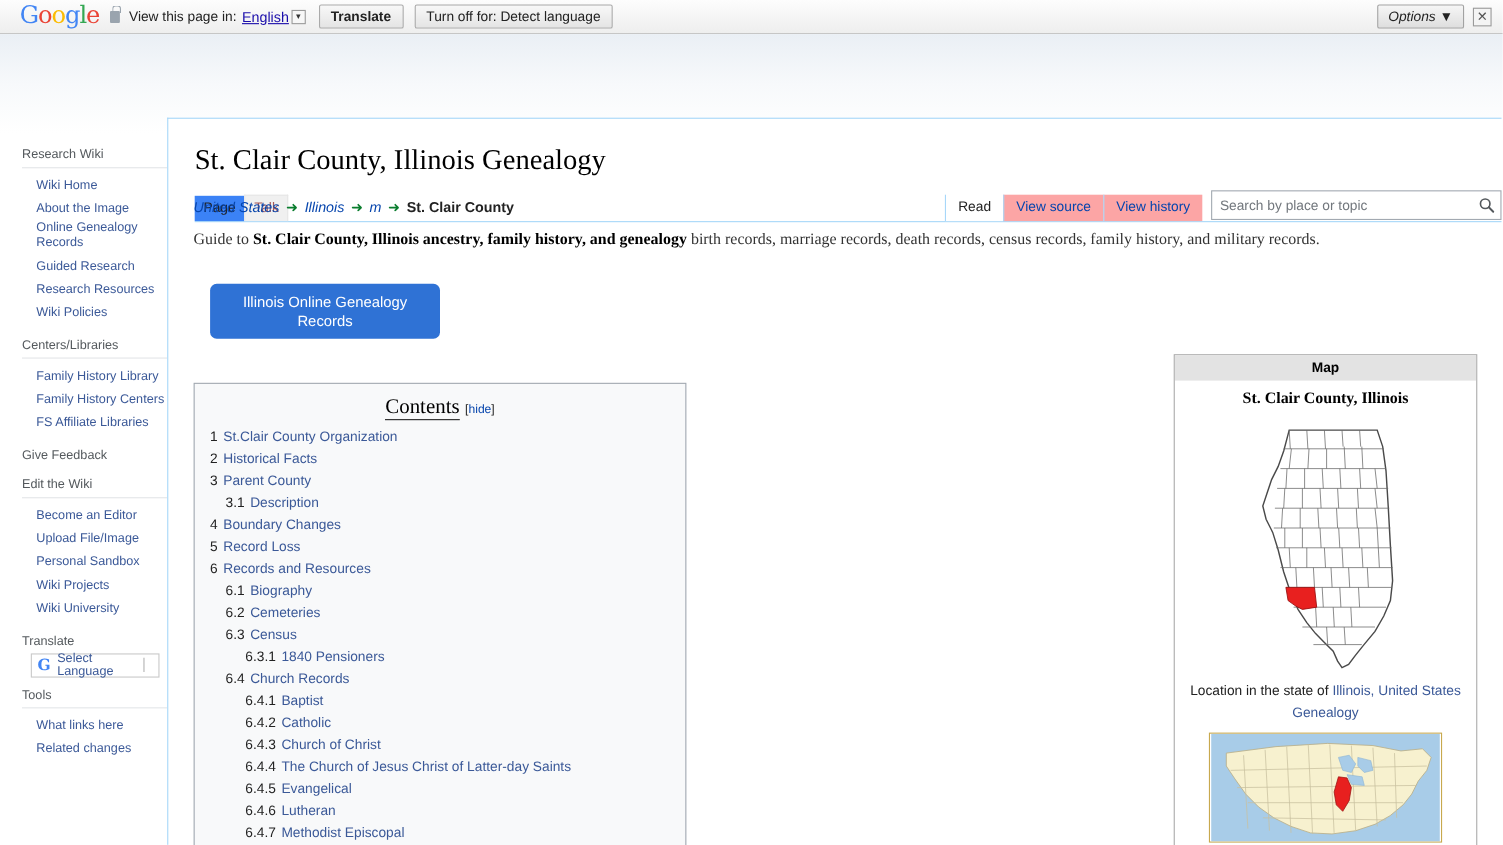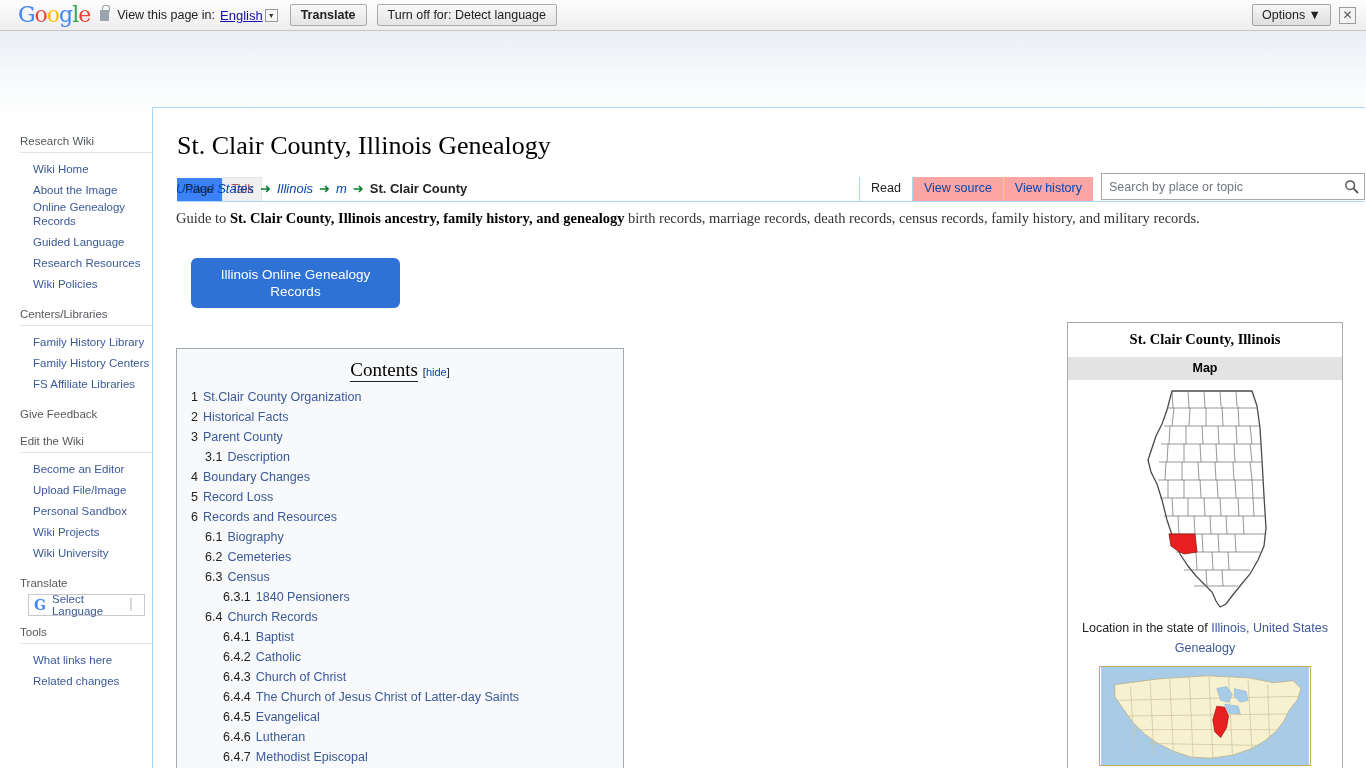--- a/index.html
+++ b/index.html
@@ -46,21 +46,21 @@
     font-family: "Liberation Sans", sans-serif;
     font-size: 12.5px; color: #222;
     background: linear-gradient(#f8f8f8, #e4e4e4);
     border: 1px solid #aaa; border-radius: 2px;
     padding: 3px 10px; cursor: pointer; margin-right: 10px;
   }
   #gt-translate { font-weight: bold; }
   #gt-right { margin-left: auto; display:flex; align-items:center; gap:8px; padding-right:4px; }
   #gt-options {
     font-size: 12.5px; background: linear-gradient(#f6f6f6,#dedede);
-    border:1px solid #a2a2a2; border-radius:2px; padding: 3px 9px; cursor:pointer; color:#222;
+    border:1px solid #a2a2a2; border-radius:2px; padding: 3px 9px; cursor:pointer; color:#222;font-style:italic;
   }
   #gt-close {
     width: 17px; height: 17px; border: 1px solid #9a9a9a; background:#f4f4f4;
     display:flex; align-items:center; justify-content:center;
     font-size: 12px; color:#555; cursor:pointer; line-height:1;
   }
 
   
   #page-bg {
     position: absolute; top: 31px; left: 0; width: 1366px; height: 737px;
@@ -212,21 +212,21 @@
 </div>
 
 <div id="page-bg"></div>
 
 <div id="sidebar">
     <div class="side-head">Research Wiki</div>
     <ul class="side-list">
       <li><a class="side-link">Wiki Home</a></li>
       <li><a class="side-link">About the Image</a></li>
       <li><a class="side-link">Online Genealogy Records</a></li>
-      <li><a class="side-link">Guided Language</a></li>
+      <li><a class="side-link">Guided Research</a></li>
       <li><a class="side-link">Research Resources</a></li>
       <li><a class="side-link">Wiki Policies</a></li>
     </ul>
     <div class="side-head">Centers/Libraries</div>
     <ul class="side-list">
       <li><a class="side-link">Family History Library</a></li>
       <li><a class="side-link">Family History Centers</a></li>
       <li><a class="side-link">FS Affiliate Libraries</a></li>
     </ul>
     <div class="side-head">Give Feedback</div>
@@ -315,22 +315,22 @@
       <div class="toc-row lvl2"><span class="toc-num">6.4.3</span><a class="toc-link">Church of Christ</a></div>
       <div class="toc-row lvl2"><span class="toc-num">6.4.4</span><a class="toc-link">The Church of Jesus Christ of Latter-day Saints</a></div>
       <div class="toc-row lvl2"><span class="toc-num">6.4.5</span><a class="toc-link">Evangelical</a></div>
       <div class="toc-row lvl2"><span class="toc-num">6.4.6</span><a class="toc-link">Lutheran</a></div>
       <div class="toc-row lvl2"><span class="toc-num">6.4.7</span><a class="toc-link">Methodist Episcopal</a></div>
       <div class="toc-row lvl2"></div>
     </div>
 </div>
 
 <div id="infobox">
+  <div id="ib-sub">Map</div>
   <div id="ib-title">St. Clair County, Illinois</div>
-  <div id="ib-sub">Map</div>
 
   <div id="ib-mapwrap">
     <svg width="130" height="222" viewBox="0 0 130 222">
 
       <path d="M32 3 L112 3 L117 18 L120 40 L122 72 L124 108 L126 140 L124 158 L118 172 L110 186 L100 198 L92 208 L86 216 L80 219 L76 213 L72 204 L64 196 L56 188 L48 178 L40 166 L33 150 L27 132 L22 112 L17 96 L11 84 L8 72 L12 60 L16 48 L22 36 L27 22 Z" fill="#ffffff" stroke="#4a4a4a" stroke-width="1.3"></path>
       <g stroke="#6a6a6a" stroke-width="0.7" fill="none">
         <path d="M32 3 L33 20 M48 3 L49 20 M64 3 L65 20 M80 3 L81 18 M96 3 L97 18"></path>
         <path d="M27 20 L118 20 M24 38 L120 38 M21 56 L122 56 M19 74 L123 74 M18 92 L124 92 M20 110 L125 110 M24 128 L126 128 M29 146 L125 146 M36 164 L120 164 M44 182 L110 182 M54 198 L98 198"></path>
         <path d="M34 20 L32 38 M50 20 L49 38 M66 20 L66 38 M82 18 L83 38 M98 18 L99 38"></path>
         <path d="M30 38 L29 56 M46 38 L46 56 M62 38 L63 56 M78 38 L79 56 M96 38 L97 56 M110 38 L112 56"></path>

